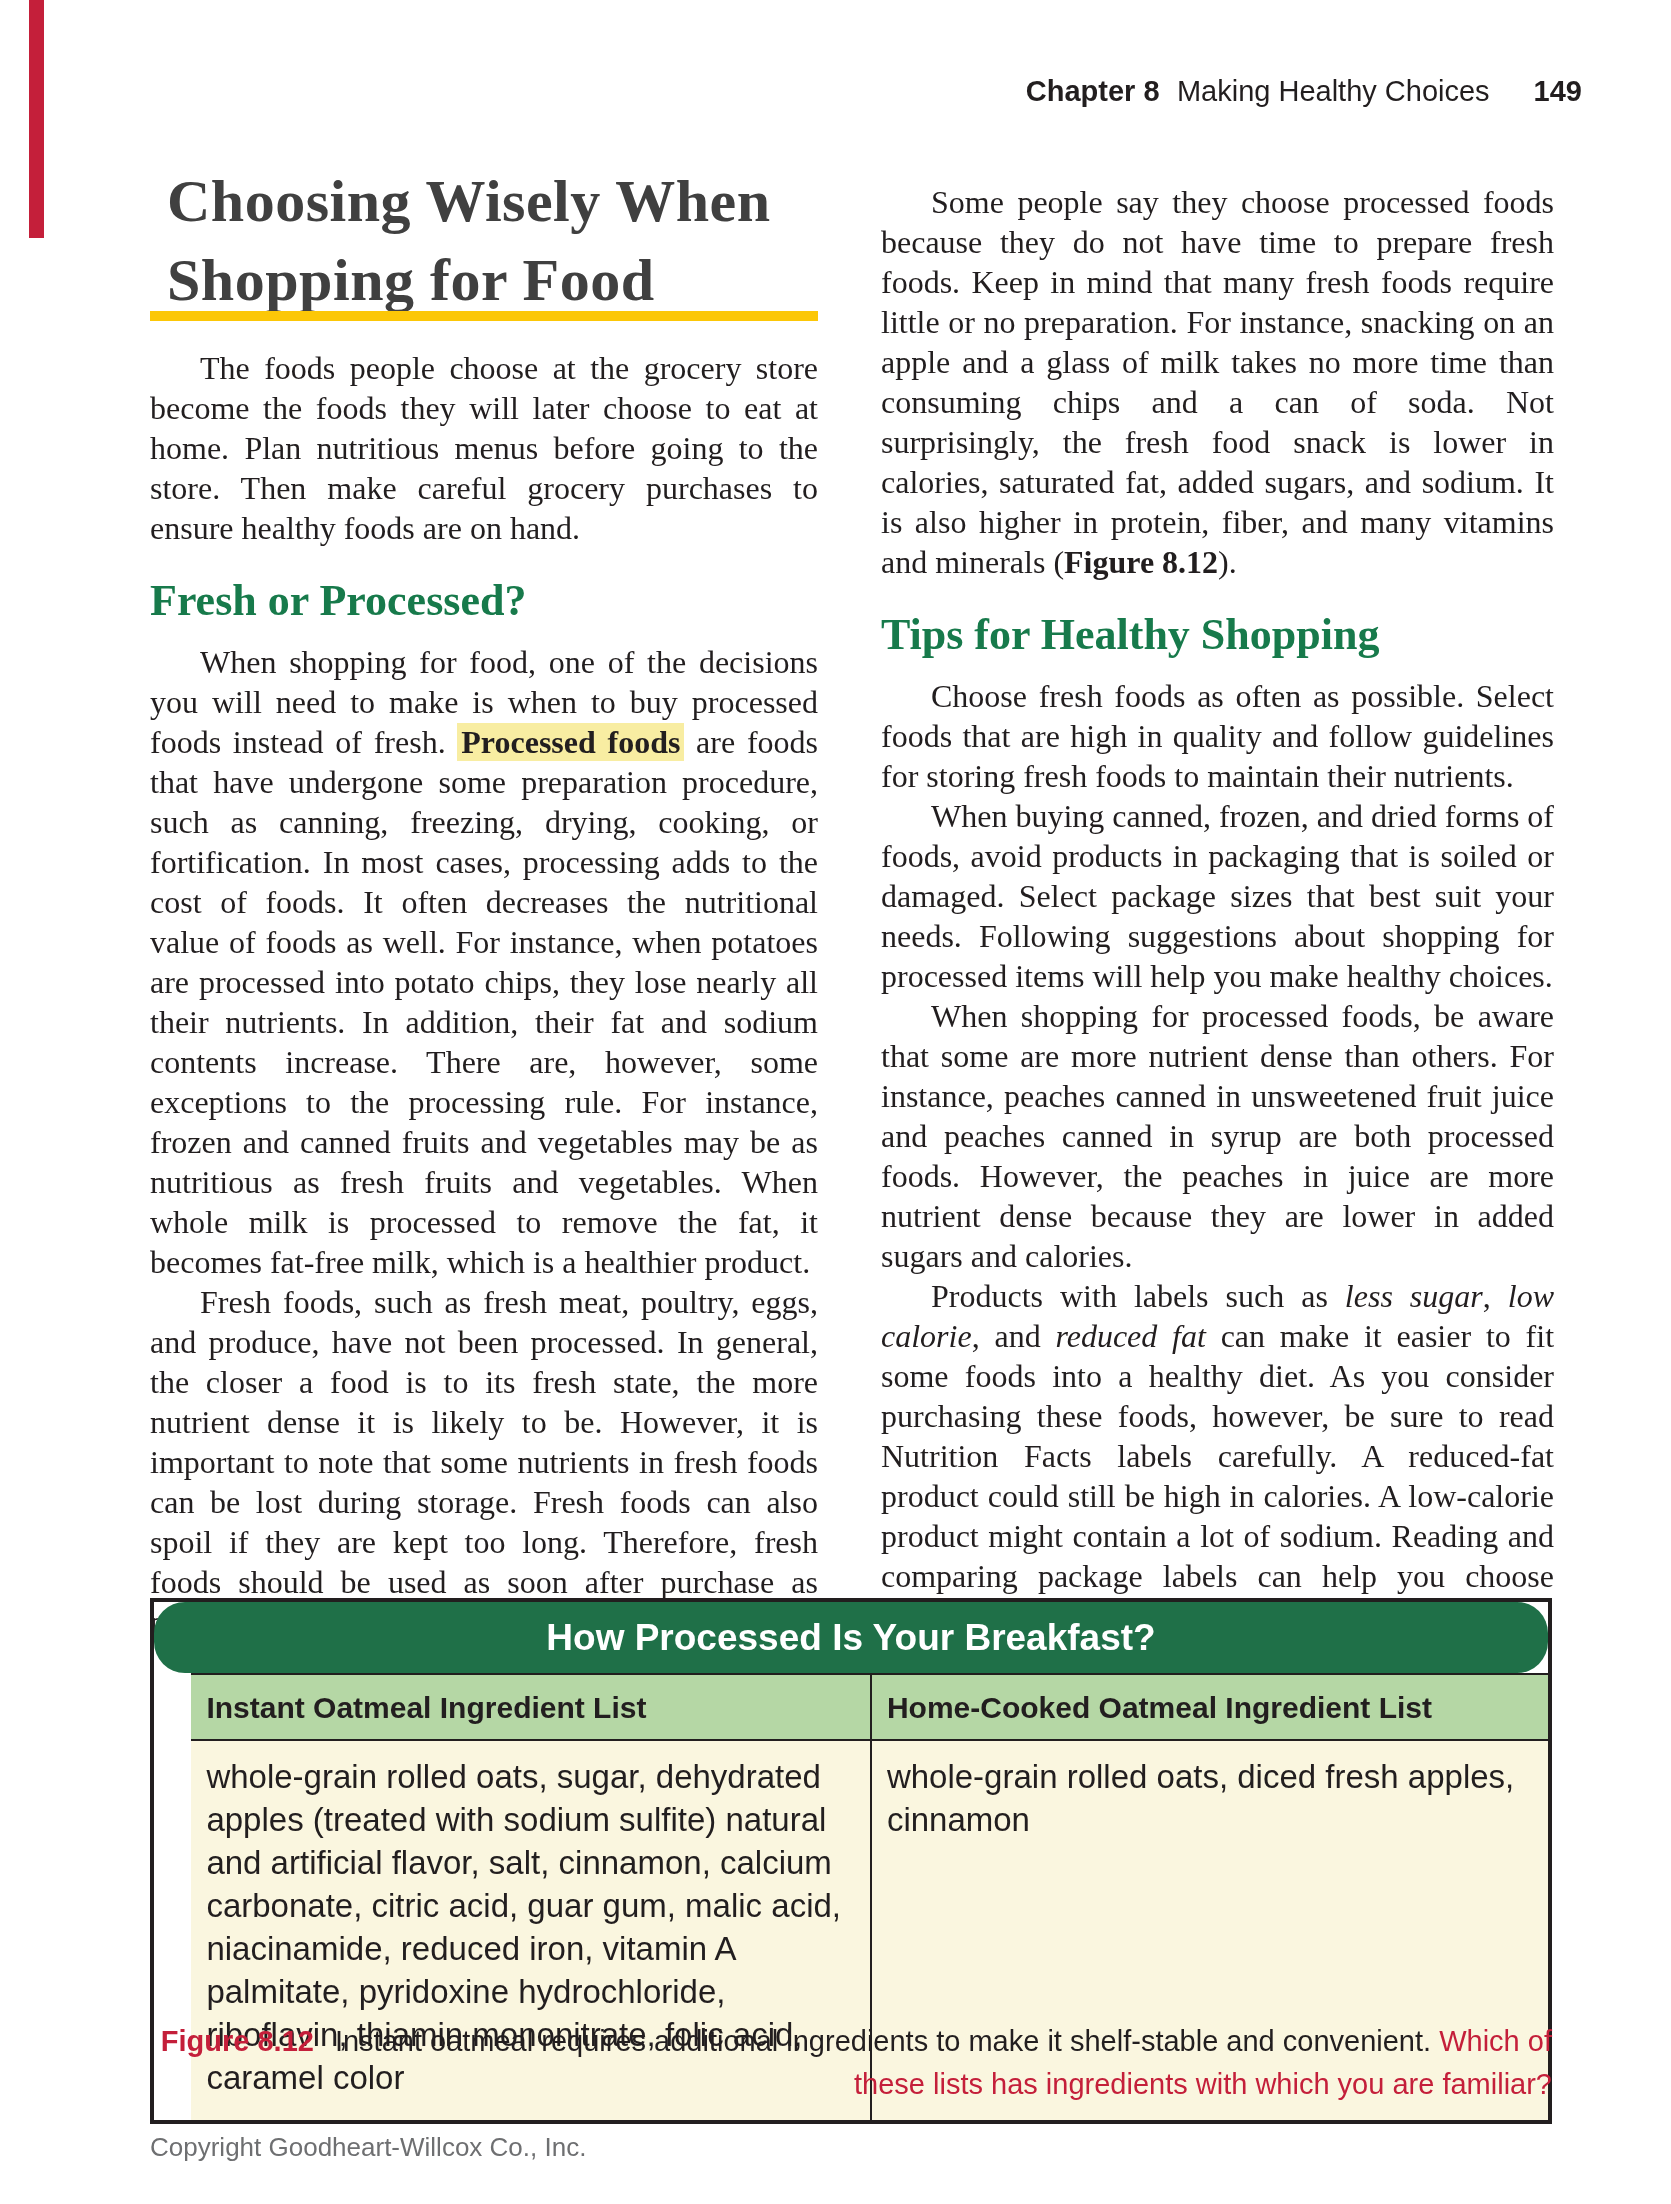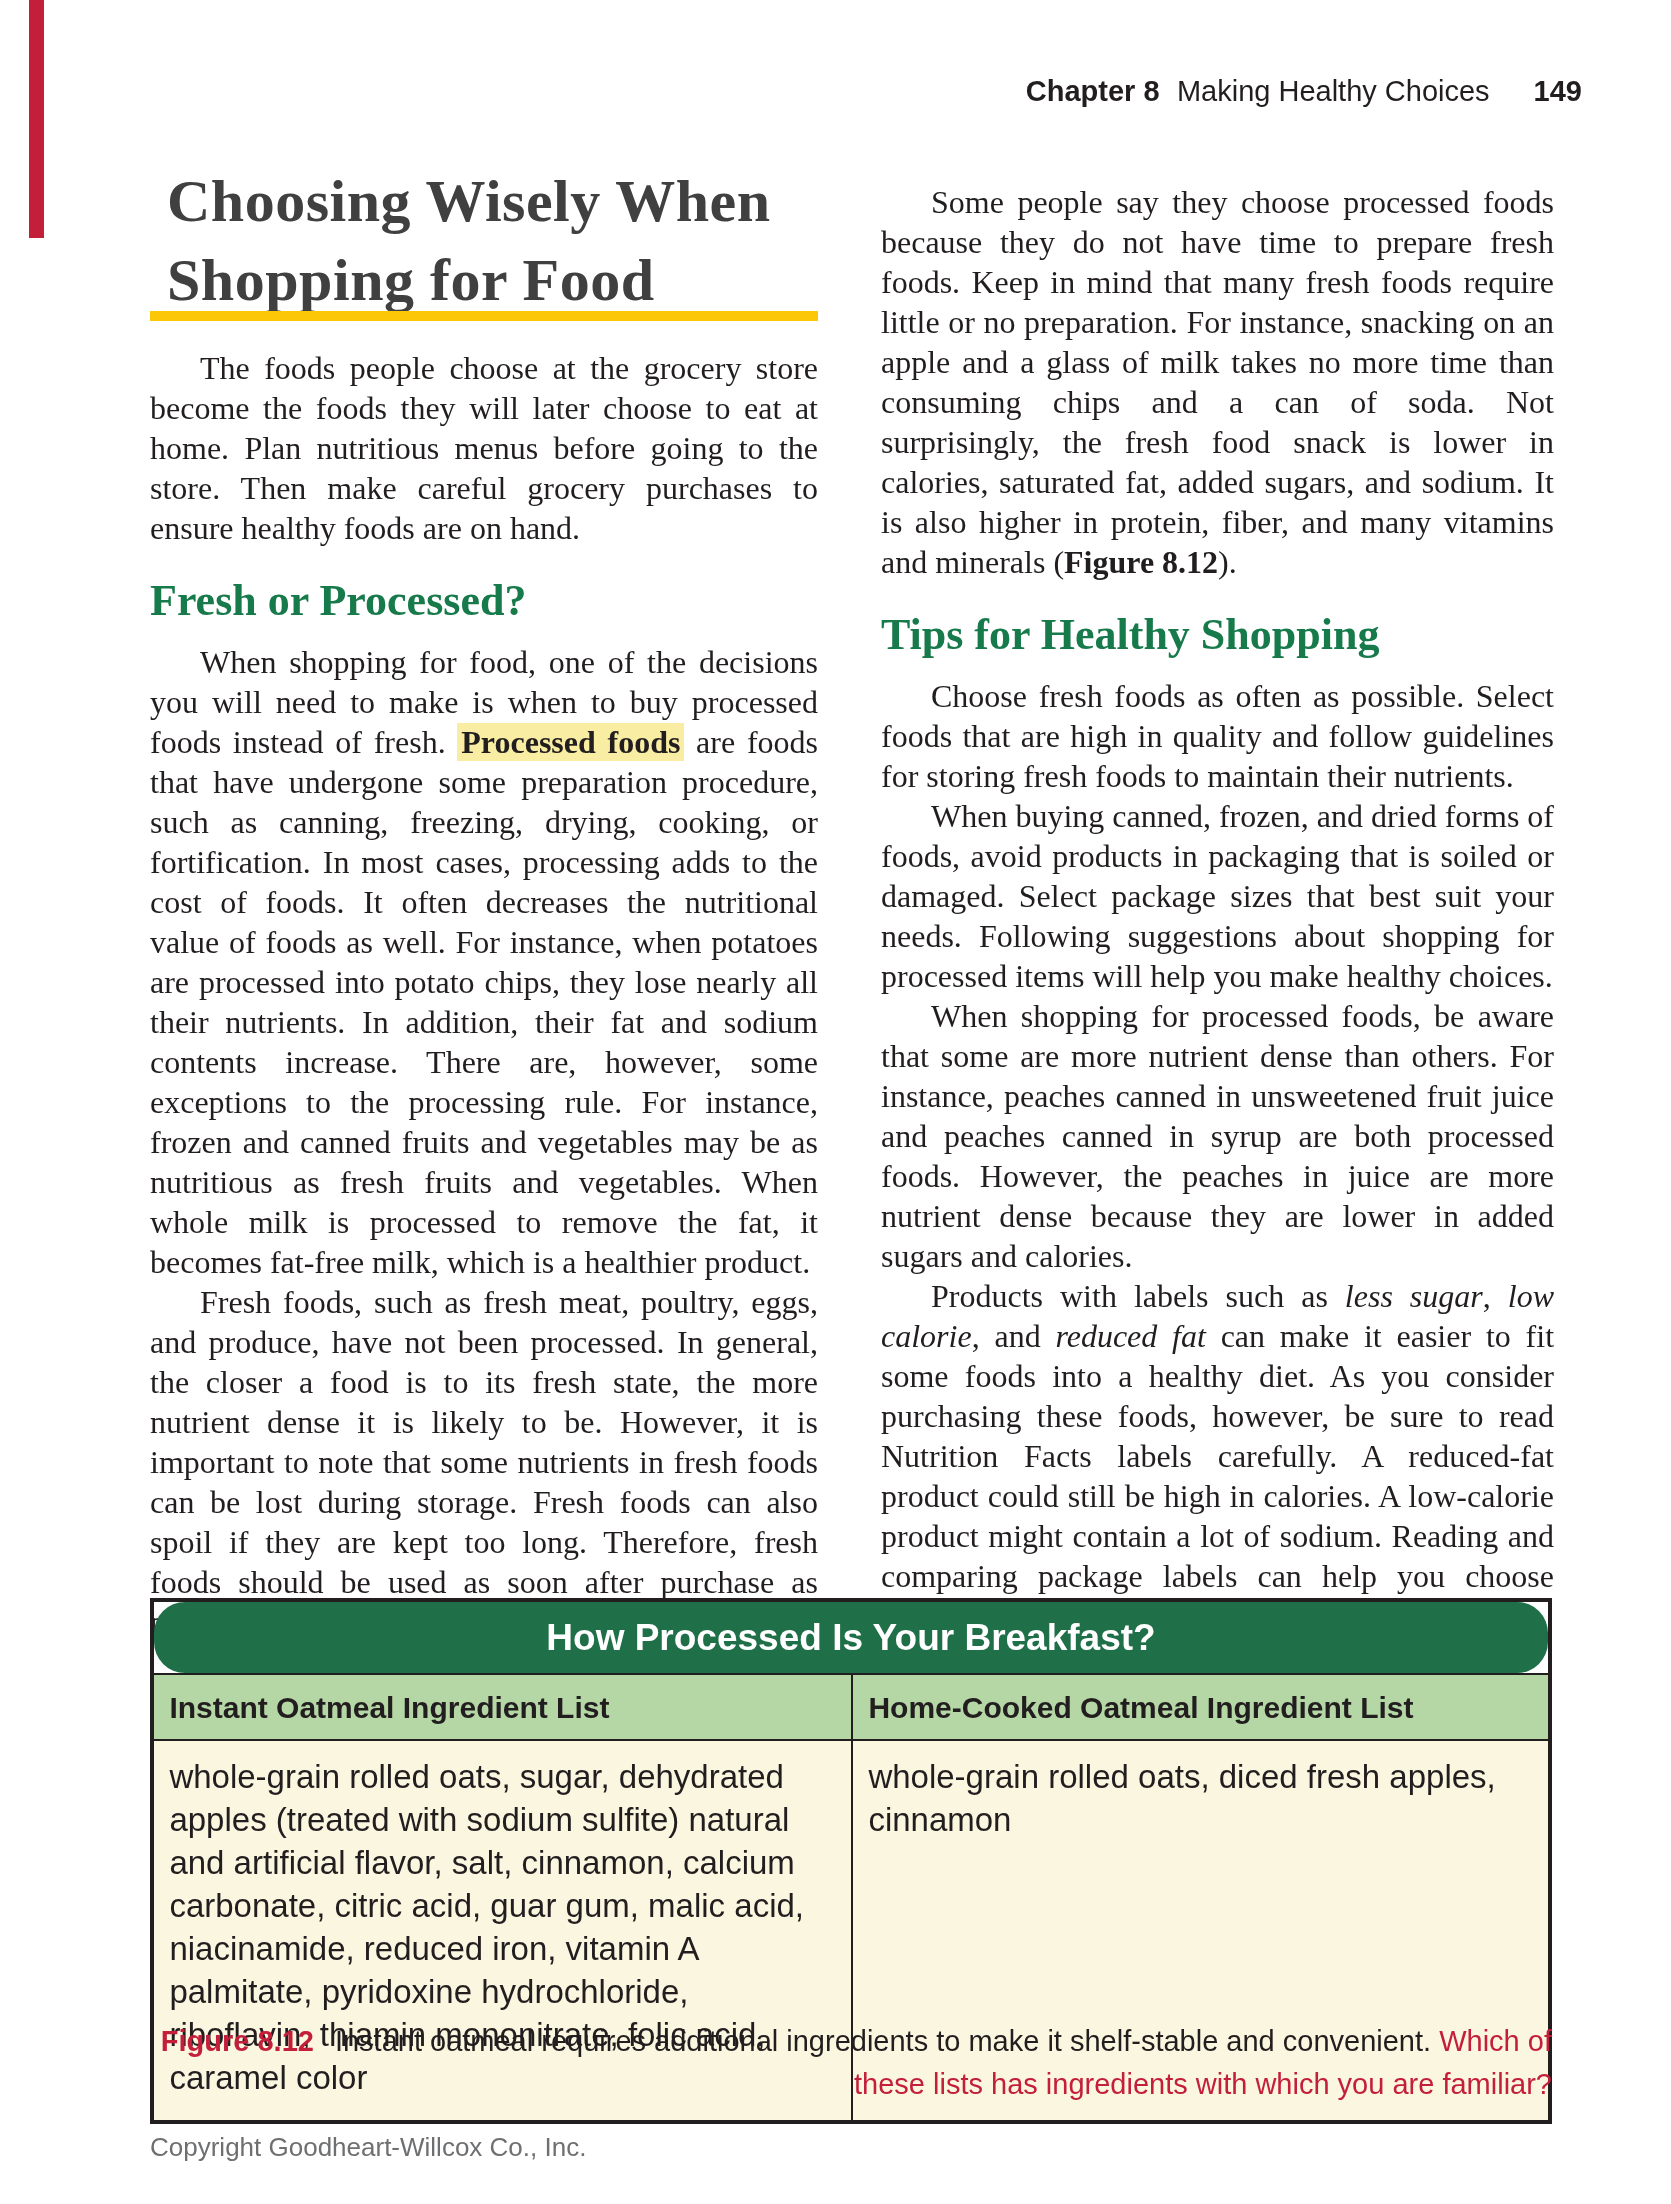--- a/index.html
+++ b/index.html
@@ -88,21 +88,21 @@
   .t-title {
     background:#1f7048;
     color:#ffffff;
     font-weight:bold;
     font-size:37px;
     text-align:center;
     line-height:71px;
     height:71px;
     border-radius:31px;
   }
-  .t-row { display:flex; }
+  .t-row { display:flex;margin-left:37px; }
   .t-subheads {
     background:#b5d7a5;
     border-top:2.9px solid #221e1f;
     border-bottom:2.9px solid #221e1f;
   }
   .t-subheads .t-cell {
     font-weight:bold;
     font-size:30px;
     line-height:37px;
     padding:13.5px 15.4px;

